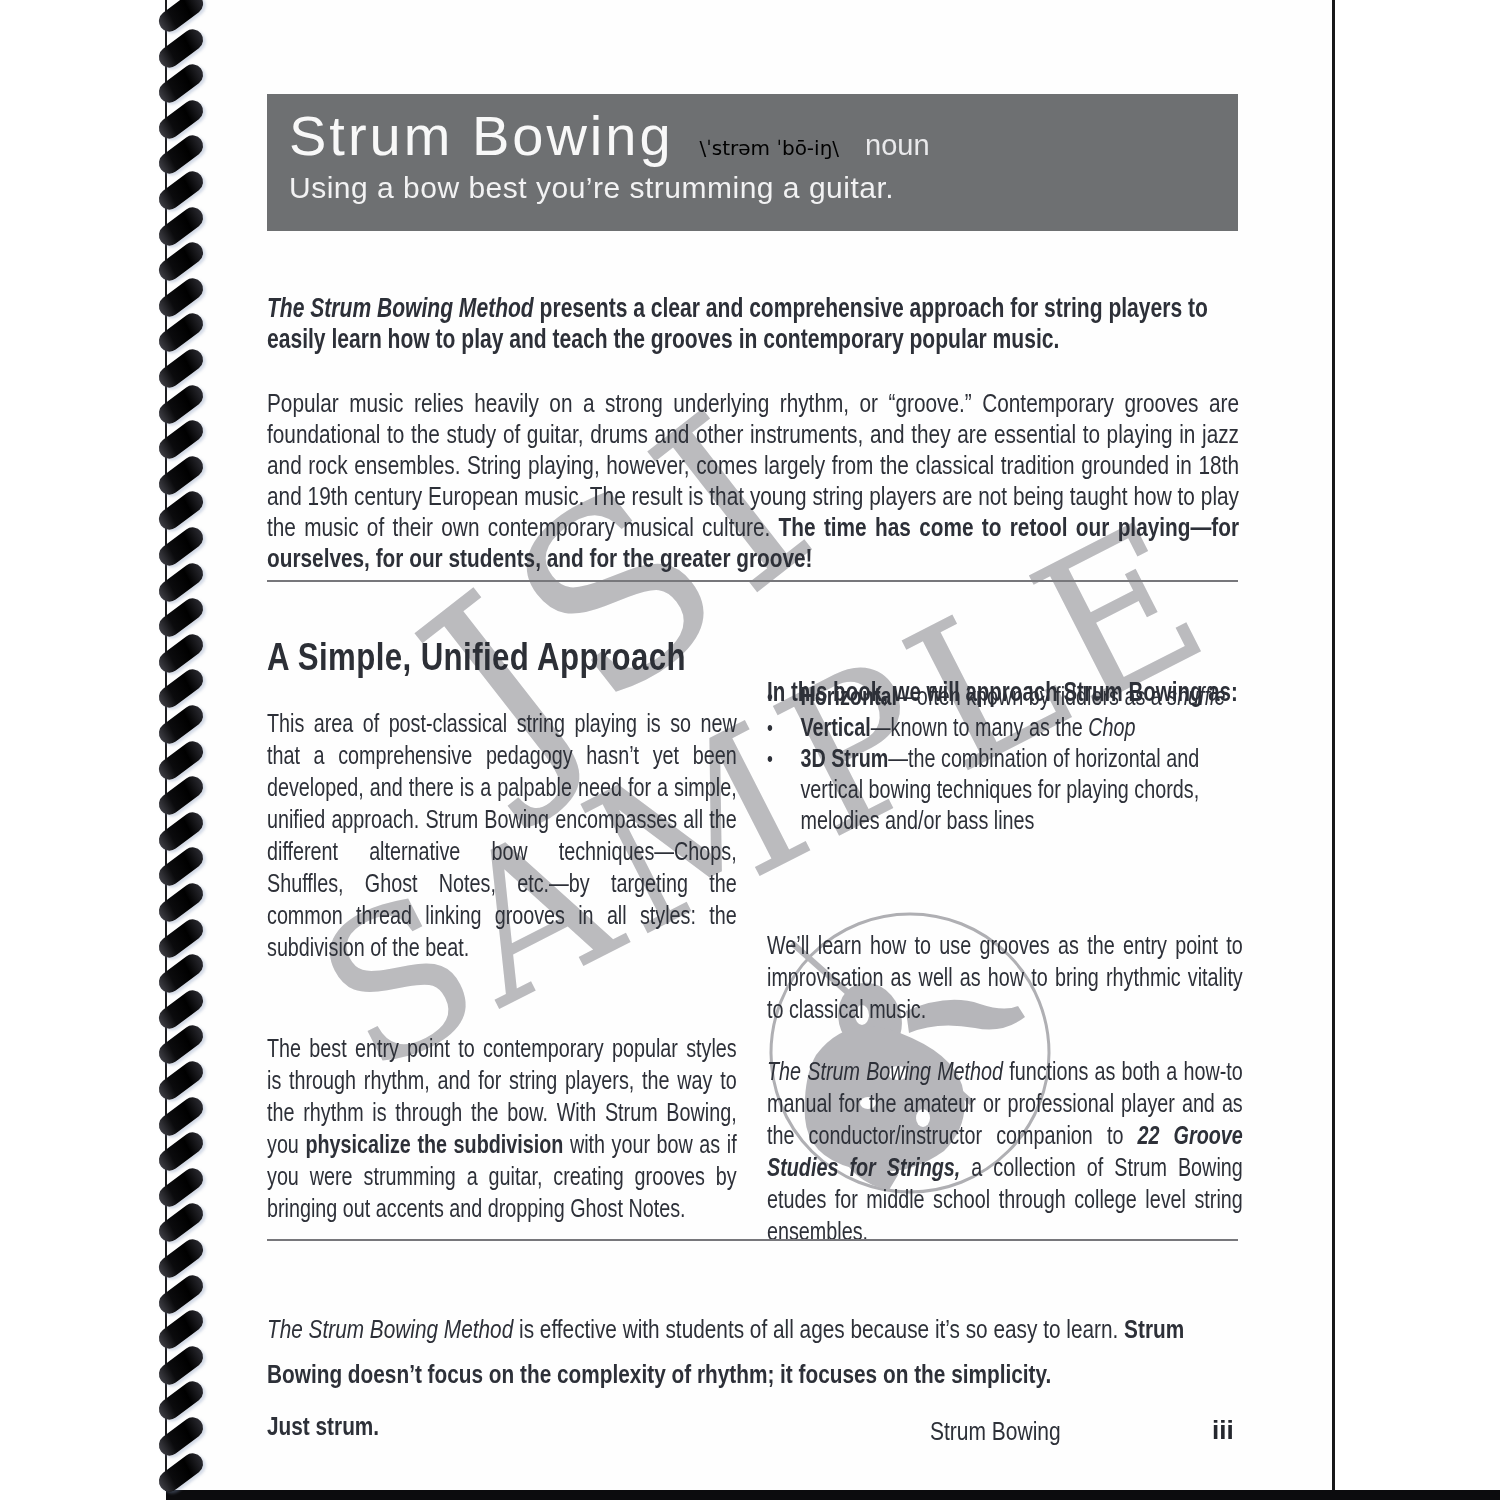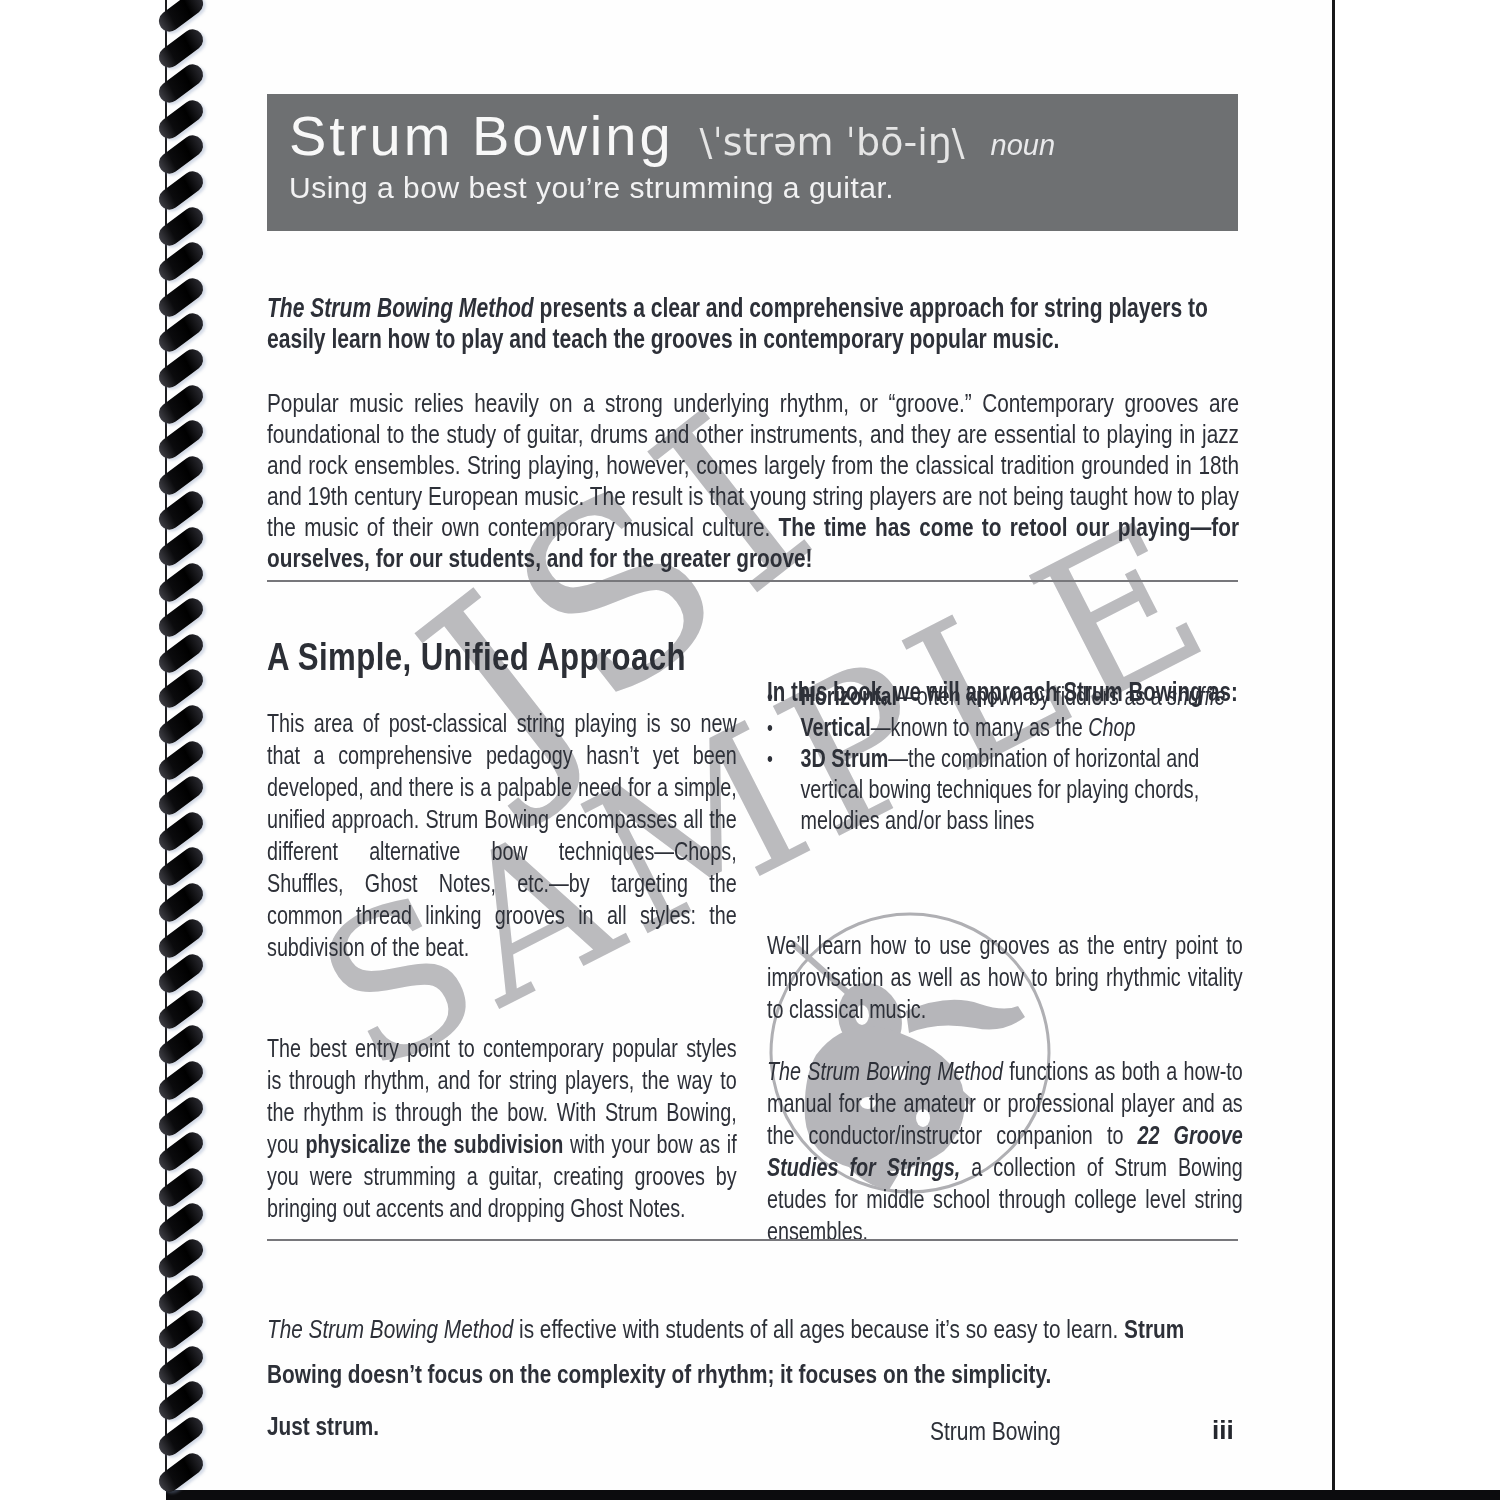--- a/index.html
+++ b/index.html
@@ -32,22 +32,22 @@
   
   .content{position:absolute;left:0;top:0;width:1500px;height:1500px;z-index:2;}
   .cx{transform-origin:0 0;}
   .seg-b{font-weight:bold;}
   .seg-i{font-style:italic;}
   .seg-bi{font-weight:bold;font-style:italic;}
   
   .banner{position:absolute;left:267px;top:94px;width:971px;height:137px;background:#6e7072;padding:0;}
   .banner-row{display:flex;align-items:baseline;gap:26px;padding:14px 0 0 22px;}
   .banner-title{font-size:56px;letter-spacing:3px;color:#f8f8f8;line-height:1;}
-  .banner-pron{font-size:38px;color:#e5e5e5;font-family:"DejaVu Sans", sans-serif;}
-  .banner-pos{font-size:29px;color:#e9e9eb;font-style:italic;}
+  .banner-pron{font-size:20px;color:#000000;font-family:"DejaVu Sans", sans-serif;}
+  .banner-pos{font-size:29px;color:#e9e9eb;}
   .banner-sub{font-size:30px;color:#f2f2f3;letter-spacing:.5px;padding:9px 0 0 22px;line-height:1;}
   
   .p-intro{position:absolute;left:267px;top:266px;width:1246px;font-size:27px;line-height:31px;transform:scaleX(.78);}
   .p-lead2{position:absolute;left:267px;top:362px;width:1215px;font-size:26px;line-height:31px;transform:scaleX(.8);text-align:justify;}
   .hr{position:absolute;left:267px;width:971px;height:2px;background:#77777b;}
   .hr1{top:580px;}
   .hr2{top:1239px;}
   .h2{position:absolute;left:267px;top:604px;width:700px;font-size:39px;letter-spacing:.5px;color:#2c2f36;transform:scaleX(.8);line-height:1.1;}
   
   .colL{position:absolute;left:267px;top:676px;width:618px;transform:scaleX(.76);}

